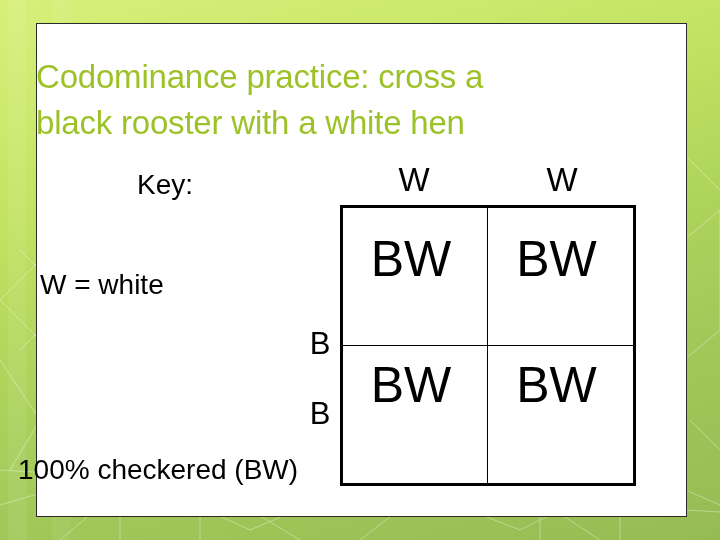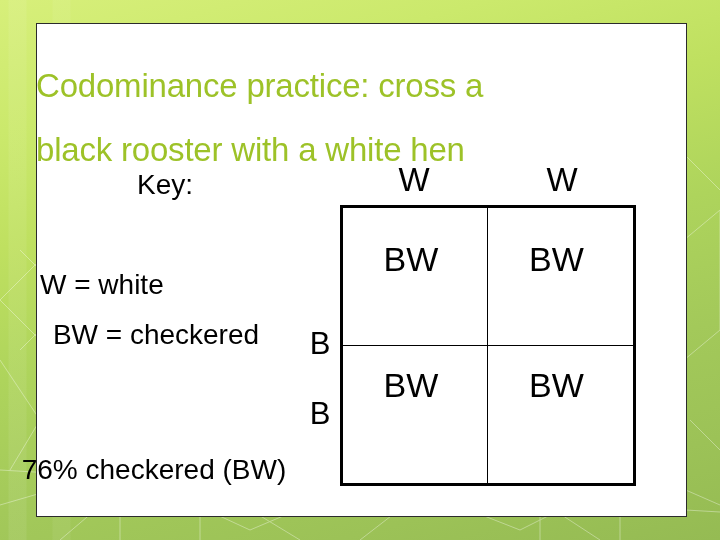--- a/index.html
+++ b/index.html
@@ -70,21 +70,21 @@
     box-sizing: border-box;
   }
 
   
   #title {
     position: absolute;
     left: 36px;
     top: 32px;
     width: 600px;
     font-size: 33px;
-    line-height: 64px;
+    line-height: 46px;
     font-weight: normal;
     color: #9dc228;
     letter-spacing: -0.2px;
     white-space: pre-line;
   }
 
   
   .key-line {
     position: absolute;
     color: #000000;
@@ -124,21 +124,21 @@
   }
   .cell.c1 { border-right: 1.5px solid #000000; }
   .cell.c2 { border-right: none; }
   .cell.r2 { border-bottom: none; }
   .cell-text {
     position: absolute;
     left: 0;
     right: 8px;
     top: 28px;
     text-align: center;
-    font-size: 34px;
+    font-size: 50px;
     line-height: 46px;
     color: #000000;
   }
   .cell.r2 .cell-text { top: 16px; }
 
   
   .col-label {
     position: absolute;
     top: -44px;
     width: 148px;
@@ -189,23 +189,22 @@
     </g>
   </svg>
 
   <div id="card"></div>
 
   <h1 id="title">Codominance practice: cross a
 black rooster with a white hen</h1>
 
   <div class="key-line" id="key-heading">Key:</div>
   <div class="key-line" id="key-w">W = white</div>
-  <div class="key-line" id="key-bw">BW = checkered</div>
-
-  <div class="key-line" id="results-value">76% checkered (BW)</div>
+
+  <div class="key-line" id="results-value">100% checkered (BW)</div>
 
   <div id="punnett">
 
     <div class="col-label" id="col-label-0">W</div>
     <div class="col-label" id="col-label-1">W</div>
 
     <div class="row-label" id="row-label-0">B</div>
     <div class="row-label" id="row-label-1">B</div>
 
     <div id="grid">

